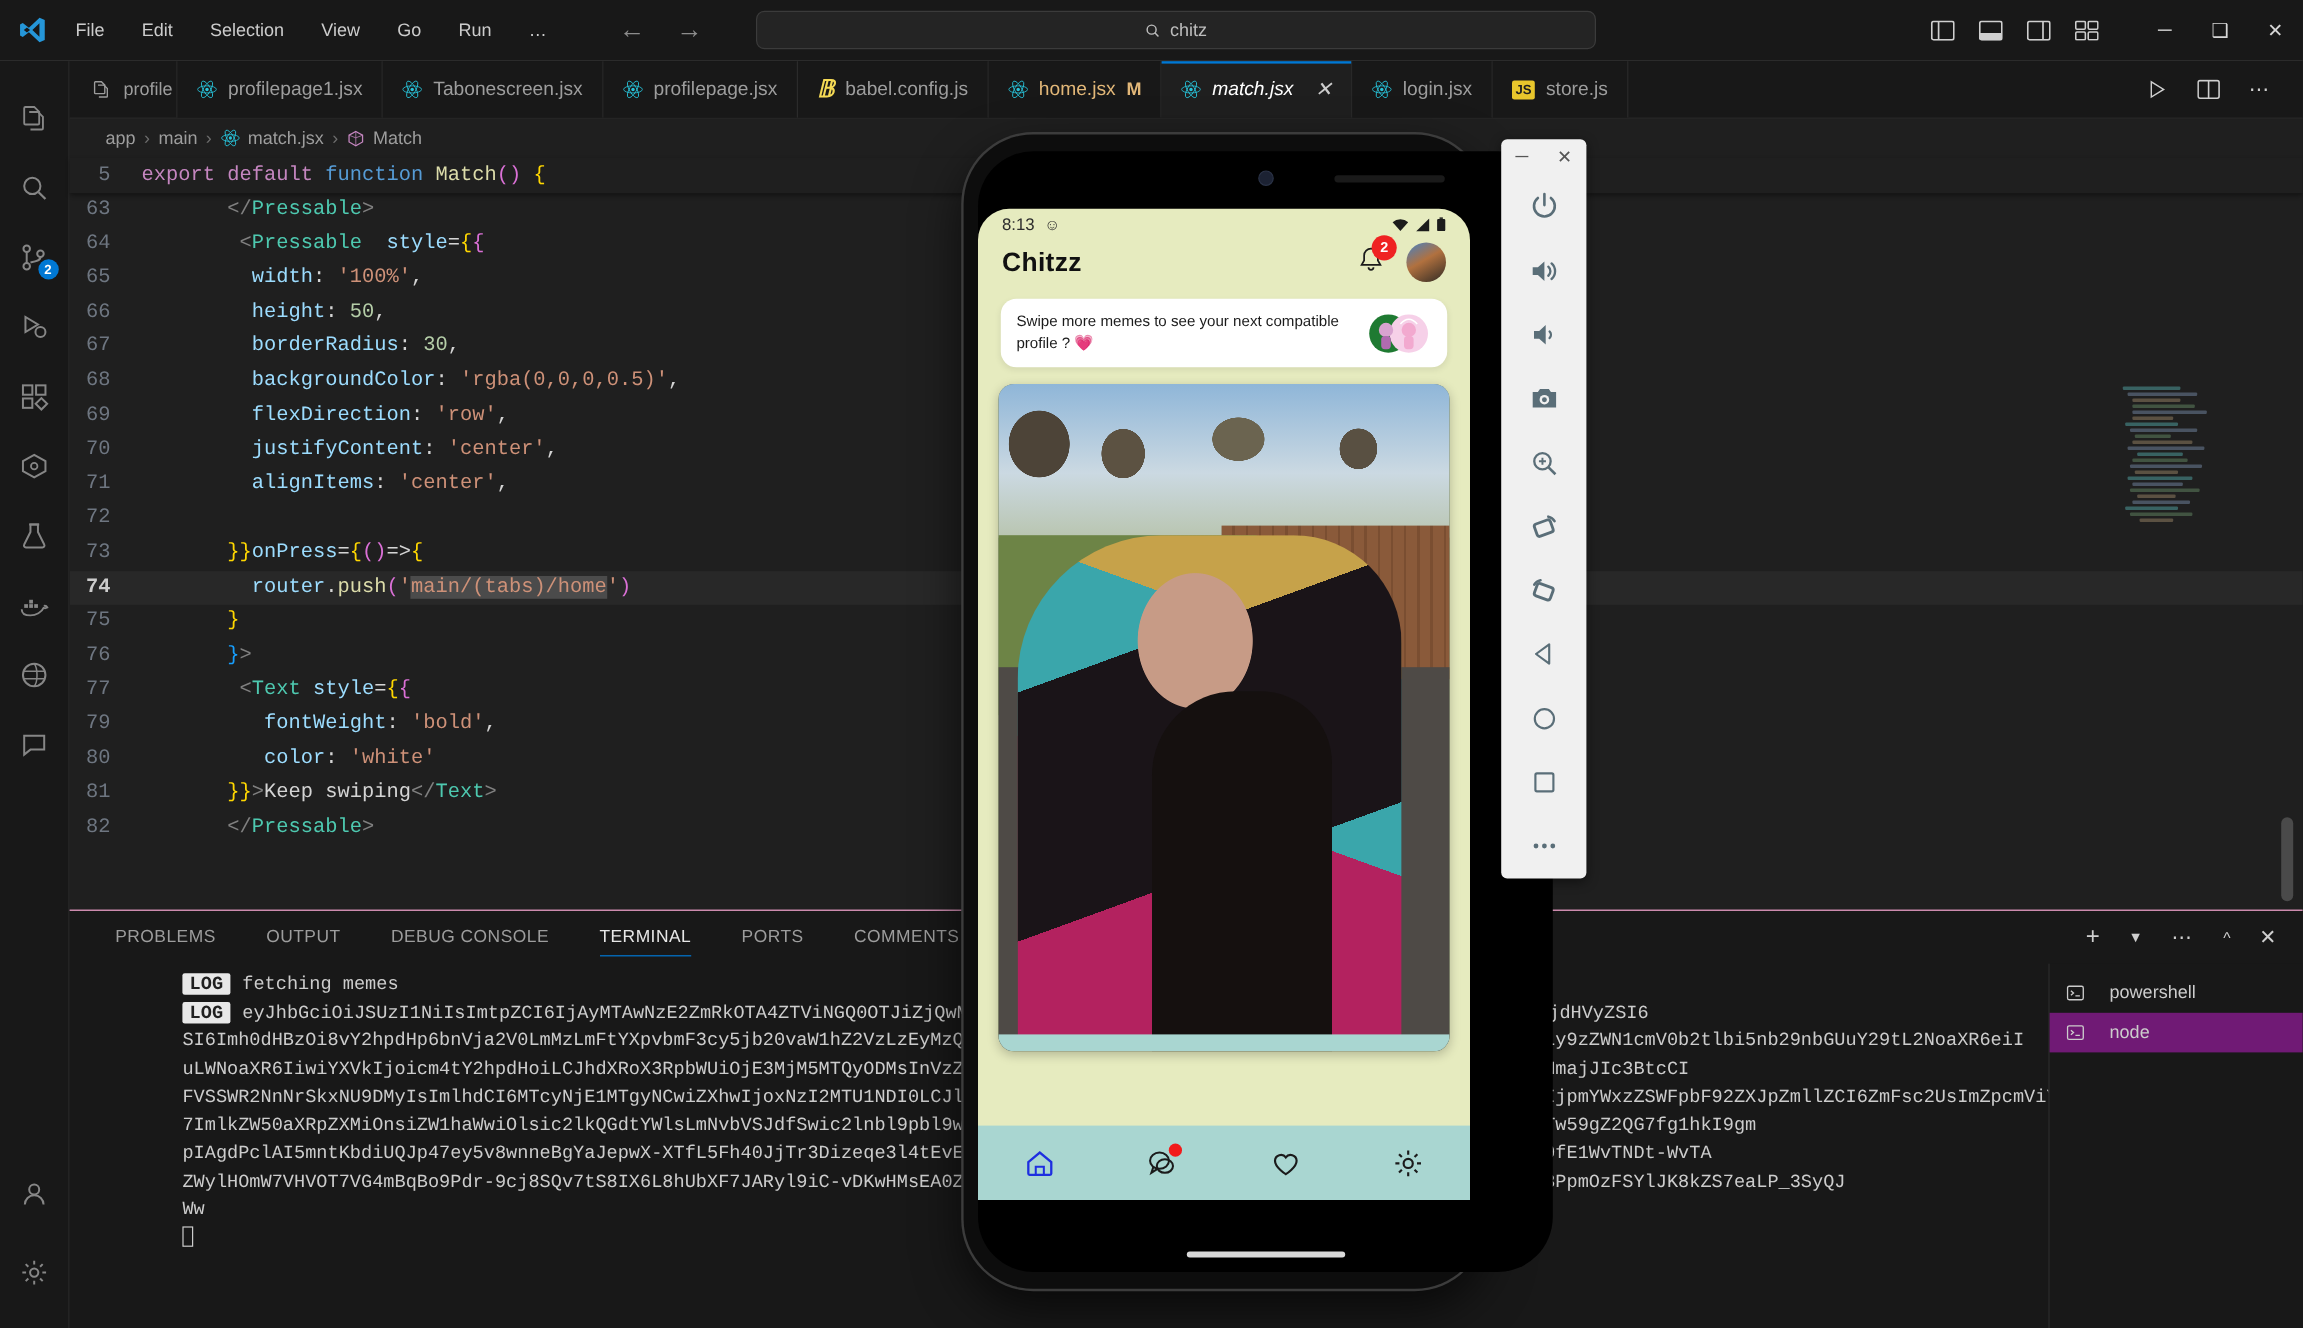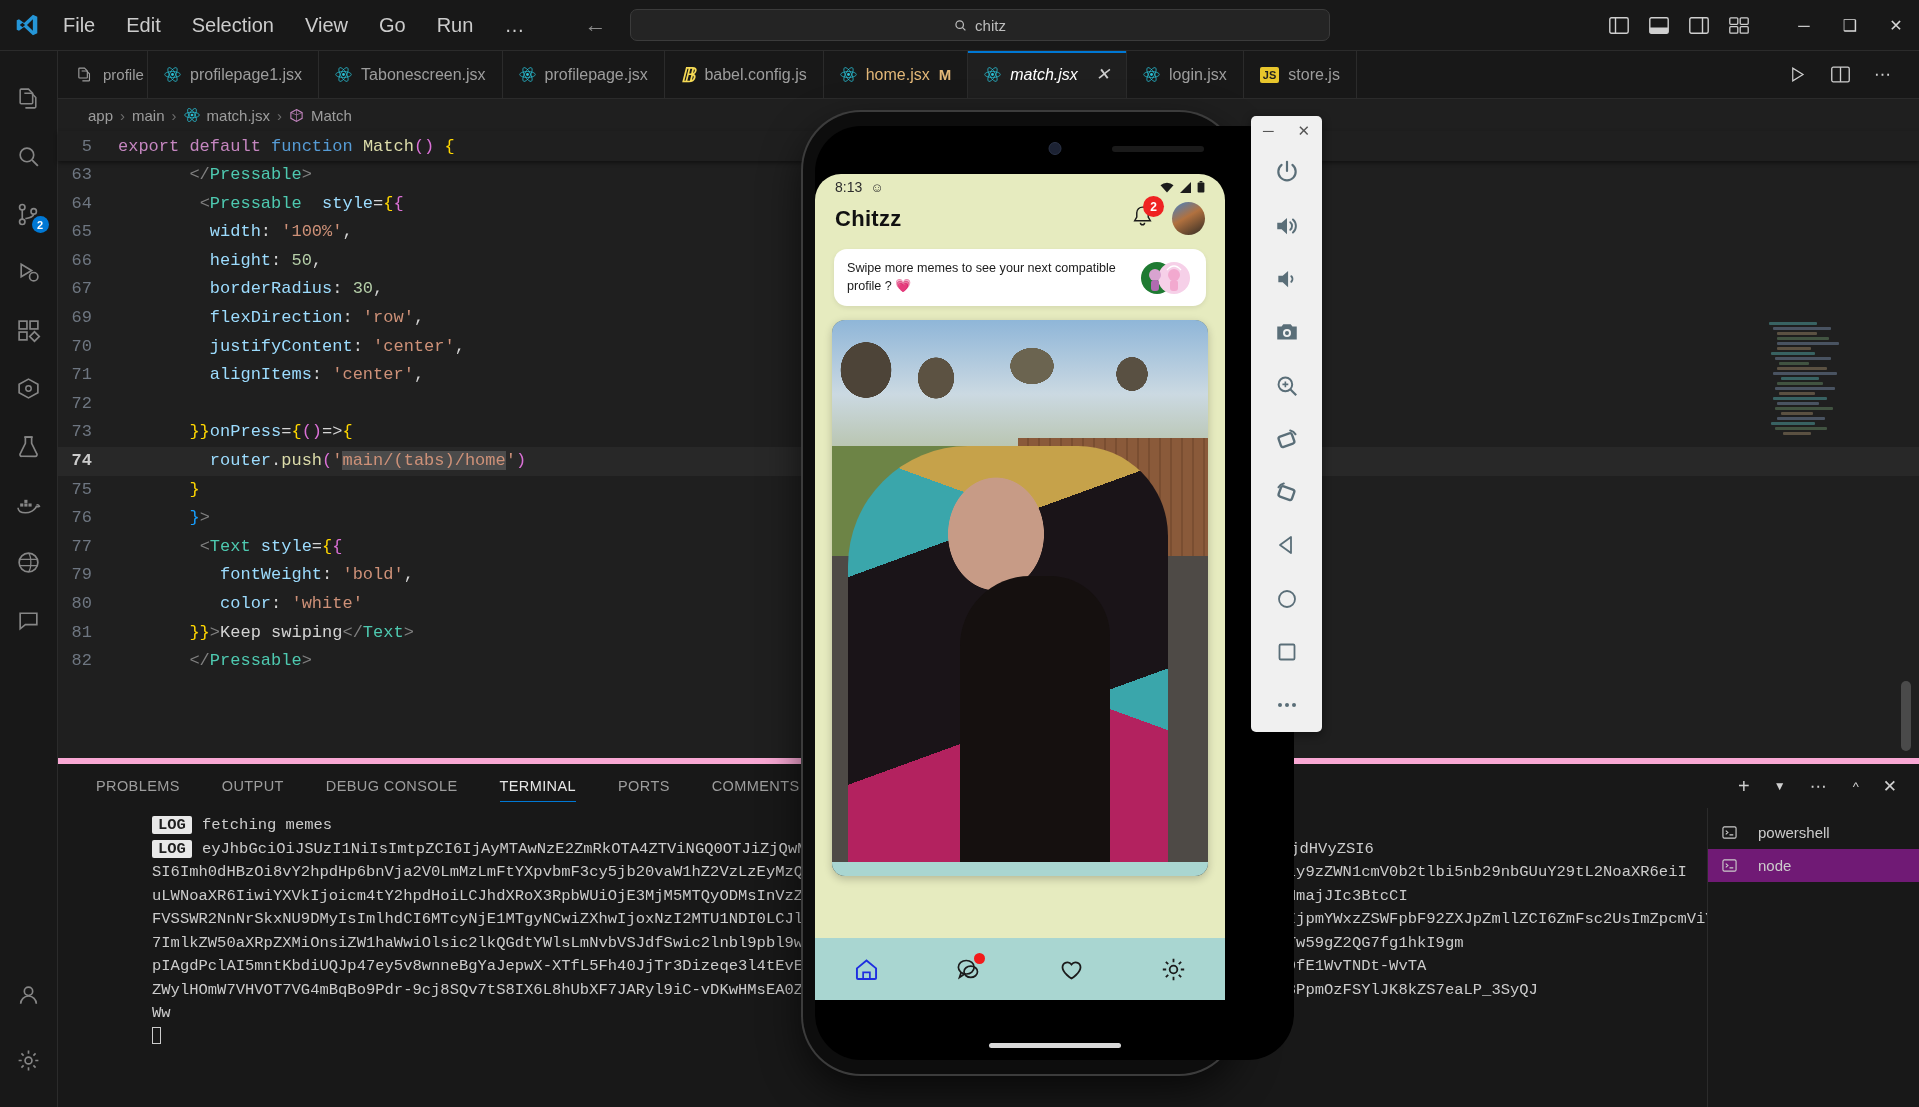--- a/index.html
+++ b/index.html
@@ -12,21 +12,21 @@
   #app { position: relative; width: 1919px; height: 1107px; background:#1f1f1f; }
 
   
   .titlebar {
     position:absolute; top:0; left:0; width:1919px; height:51px;
     background:#181818; display:flex; align-items:center;
     border-bottom:1px solid #2b2b2b;
   }
   .vs-logo { width:54px; display:flex; align-items:center; justify-content:center; }
   .menu { display:flex; align-items:center; gap:21px; padding-left:4px; }
-  .menu-item { color:#cccccc; font-size:20px; padding:3px 5px; border-radius:4px; }
+  .menu-item { color:#cccccc; font-size:15px; padding:3px 5px; border-radius:4px; }
   .navarrows { display:flex; align-items:center; gap:26px; margin-left:55px; color:#8c8c8c; font-size:22px;}
   .searchbox {
     position:absolute; left:630px; top:9px; width:700px; height:32px;
     background:#242424; border:1px solid #3b3b3b; border-radius:7px;
     display:flex; align-items:center; justify-content:center; gap:8px;
     color:#bdbdbd; font-size:15px;
   }
   .win-right { position:absolute; right:0; top:0; height:51px; display:flex; align-items:center; }
   .layout-icons { display:flex; gap:20px; align-items:center; color:#cfcfcf; margin-right:32px;}
   .wbtn { width:46px; height:51px; display:flex; align-items:center; justify-content:center; color:#d6d6d6; font-size:16px;}
@@ -103,21 +103,21 @@
   .t-br1   { color:#ffd700; }
   .t-br2   { color:#da70d6; }
   .t-br3   { color:#179fff; }
   .t-pun   { color:#808080; }
   .t-txt   { color:#d4d4d4; }
   .sel     { background:#4b4b4b;margin-top:36px; }
 
   
   .panel {
     position:absolute; left:58px; top:758px; width:1861px; height:349px;
-    background:#181818; border-top:6px solid #f9a8d4;
+    background:#181818; border-top:1px solid #f9a8d4;
   }
   .panel-tabs { display:flex; align-items:center; height:44px; padding-left:38px; gap:42px; }
   .ptab { color:#9d9d9d; font-size:14.5px; letter-spacing:.4px; position:relative; height:44px; display:flex; align-items:center;}
   .ptab.active { color:#e7e7e7; }
   .ptab.active::after { content:""; position:absolute; left:0; right:0; bottom:6px; height:1.5px; background:#0078d4;}
   .panel-actions { margin-left:auto; display:flex; align-items:center; gap:24px; padding-right:22px; color:#cfcfcf; font-size:17px;}
   .term-body {
     position:absolute; left:0; top:44px; width:1707px; height:305px; overflow:hidden;
     font-family:"Liberation Mono", monospace; font-size:15.5px; line-height:23.5px; color:#cccccc;
     padding-left:94px; padding-top:6px;
@@ -486,20 +486,21 @@
     <div class="cline"><span class="gut">63</span><span class="ctext">       <span class="t-pun">&lt;/</span><span class="t-tag">Pressable</span><span class="t-pun">&gt;</span></span></div>
 
     <div class="cline"><span class="gut">64</span><span class="ctext">        <span class="t-pun">&lt;</span><span class="t-tag">Pressable</span>  <span class="t-attr">style</span><span class="t-txt">=</span><span class="t-br1">{</span><span class="t-br2">{</span></span></div>
 
     <div class="cline"><span class="gut">65</span><span class="ctext">         <span class="t-attr">width</span><span class="t-txt">: </span><span class="t-str">'100%'</span><span class="t-txt">,</span></span></div>
 
     <div class="cline"><span class="gut">66</span><span class="ctext">         <span class="t-attr">height</span><span class="t-txt">: </span><span class="t-num">50</span><span class="t-txt">,</span></span></div>
 
     <div class="cline"><span class="gut">67</span><span class="ctext">         <span class="t-attr">borderRadius</span><span class="t-txt">: </span><span class="t-num">30</span><span class="t-txt">,</span></span></div>
 
+    <div class="cline"><span class="gut">68</span><span class="ctext">         <span class="t-attr">backgroundColor</span><span class="t-txt">: </span><span class="t-str">'rgba(0,0,0,0.5)'</span><span class="t-txt">,</span></span></div>
 
     <div class="cline"><span class="gut">69</span><span class="ctext">         <span class="t-attr">flexDirection</span><span class="t-txt">: </span><span class="t-str">'row'</span><span class="t-txt">,</span></span></div>
 
     <div class="cline"><span class="gut">70</span><span class="ctext">         <span class="t-attr">justifyContent</span><span class="t-txt">: </span><span class="t-str">'center'</span><span class="t-txt">,</span></span></div>
 
     <div class="cline"><span class="gut">71</span><span class="ctext">         <span class="t-attr">alignItems</span><span class="t-txt">: </span><span class="t-str">'center'</span><span class="t-txt">,</span></span></div>
 
     <div class="cline"><span class="gut">72</span><span class="ctext"></span></div>
 
     <div class="cline"><span class="gut">73</span><span class="ctext">       <span class="t-br1">}}</span><span class="t-attr">onPress</span><span class="t-txt">=</span><span class="t-br1">{</span><span class="t-br2">()</span><span class="t-txt">=&gt;</span><span class="t-br1">{</span></span></div>

